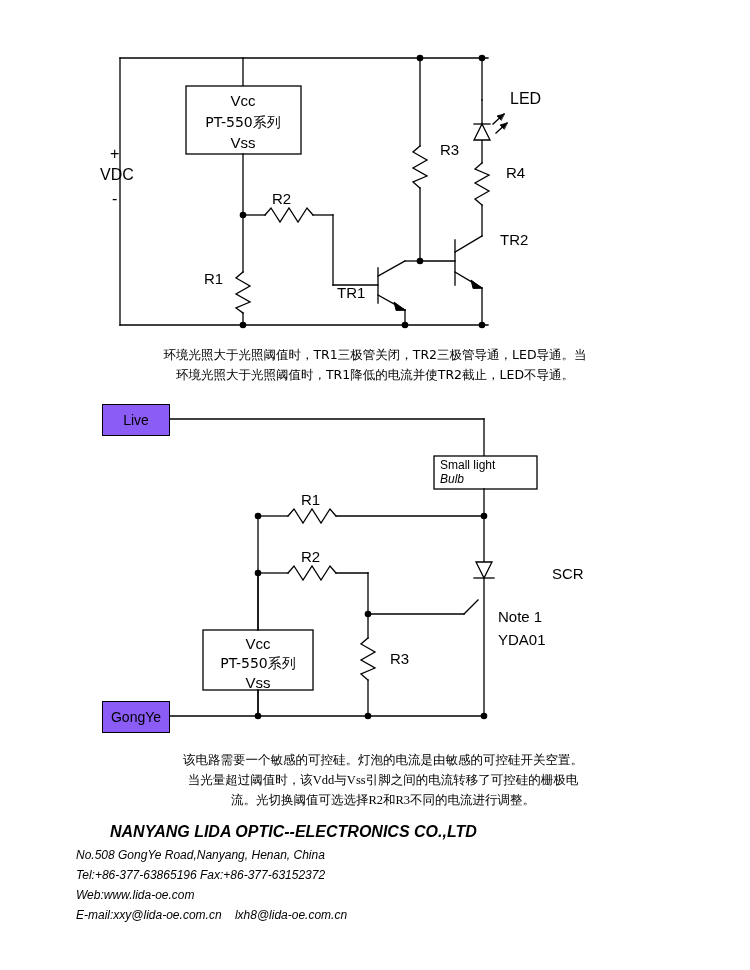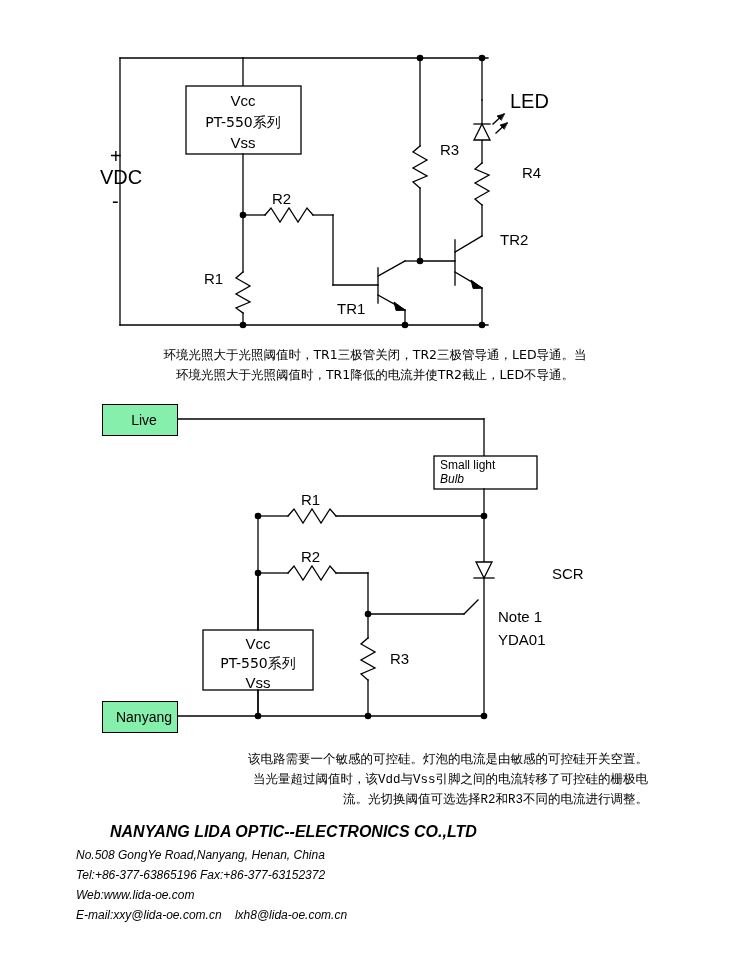--- a/index.html
+++ b/index.html
@@ -26,67 +26,66 @@
     left: 0; top: 0;
     width: 750px;
     height: 970px;
   }
   .lbl {
     position: absolute;
     font-family: "Liberation Sans", sans-serif;
     white-space: pre;
     line-height: 1.15;
   }
-  .f16 { font-size: 20px; }
+  .f16 { font-size: 16px; }
   .f15 { font-size: 15px; }
   .f12 { font-size: 12px; }
   .cn { font-family: "DejaVu Sans", sans-serif; font-size: 12px; }
   .company {
     font-weight: bold;
     font-style: italic;
     font-size: 16px;
     font-family: "Liberation Sans", sans-serif;
   }
   .addr {
     font-style: italic;
     font-size: 12px;
     font-family: "Liberation Sans", sans-serif;
     margin-left: 24px;
   }
   .boxlabel {
     position: absolute;
     border: 1px solid #000;
-    background: #86efac;
+    background: #8b5cf6;
     text-align: center;
     font-size: 14px;
     display: flex;
     align-items: center;
     justify-content: center;
     font-family: "Liberation Sans", sans-serif;
-    padding-left: 8px;
   }
   .ictext {
     position: absolute;
     text-align: center;
     width: 120px;
     font-size: 15px;
   }
   .cnblock {
     position: absolute;
     font-family: "DejaVu Sans", sans-serif;
     font-size: 12.5px;
     line-height: 1.6;
     text-align: center;
   }
   .cnblock2 {
     position: absolute;
-    font-family: Liberation Mono, monospace;
+    font-family: Liberation Serif, serif;
     font-size: 12.5px;
     line-height: 1.6;
-    text-align: right;
+    text-align: center;
   }
 </style>
 </head>
 <body>
 
 <div class="page">
 
   <svg class="sheet" viewBox="0 0 750 970">
     <g stroke="#000" stroke-width="1.3" fill="none" stroke-linecap="square">
 
@@ -212,32 +211,32 @@
   <div class="ictext cn" style="left:183px; top:114px; font-size:14px;">PT-550系列</div>
   <div class="ictext" style="left:183px; top:134px;">Vss</div>
 
   <div class="lbl f16" style="left:110px; top:145px;">+</div>
   <div class="lbl f16" style="left:100px; top:166px;">VDC</div>
   <div class="lbl f16" style="left:112px; top:190px;">-</div>
 
   <div class="lbl f15" style="left:204px; top:270px;">R1</div>
   <div class="lbl f15" style="left:272px; top:190px;">R2</div>
   <div class="lbl f15" style="left:440px; top:141px;">R3</div>
-  <div class="lbl f15" style="left:506px; top:164px;margin-left:16px;">R4</div>
-  <div class="lbl f15" style="left:337px; top:284px;margin-top:16px;">TR1</div>
+  <div class="lbl f15" style="left:506px; top:164px;">R4</div>
+  <div class="lbl f15" style="left:337px; top:284px;">TR1</div>
   <div class="lbl f15" style="left:500px; top:231px;">TR2</div>
   <div class="lbl f16" style="left:510px; top:90px;">LED</div>
 
   <div class="cnblock" style="left:110px; top:345px; width:530px;">
     <div>环境光照大于光照阈值时，TR1三极管关闭，TR2三极管导通，LED导通。当</div>
     <div>环境光照大于光照阈值时，TR1降低的电流并使TR2截止，LED不导通。</div>
   </div>
 
   <div class="boxlabel" style="left:102px; top:404px; width:66px; height:30px;">Live</div>
-  <div class="boxlabel" style="left:102px; top:701px; width:66px; height:30px;">Nanyang</div>
+  <div class="boxlabel" style="left:102px; top:701px; width:66px; height:30px;">GongYe</div>
 
   <div class="lbl f12" style="left:440px; top:459px;">Small light</div>
   <div class="lbl f12" style="left:440px; top:473px;font-style:italic;">Bulb</div>
 
   <div class="lbl f15" style="left:301px; top:491px;">R1</div>
   <div class="lbl f15" style="left:301px; top:548px;">R2</div>
   <div class="lbl f15" style="left:390px; top:650px;">R3</div>
 
   <div class="lbl f15" style="left:504px; top:565px;margin-left:48px;">SCR</div>
   <div class="lbl f15" style="left:498px; top:601px;margin-top:30px;">YDA01</div>

